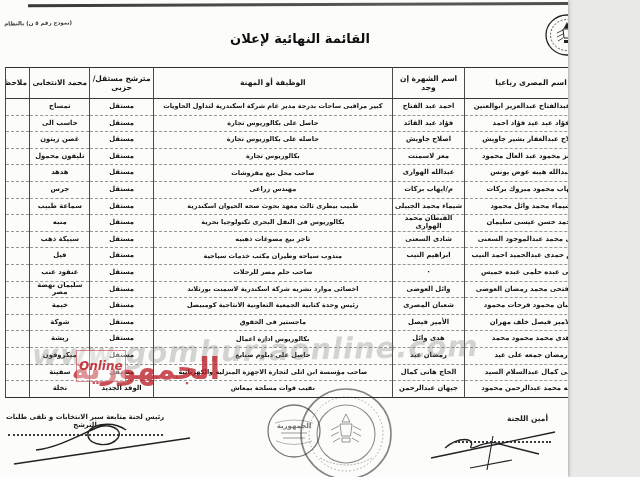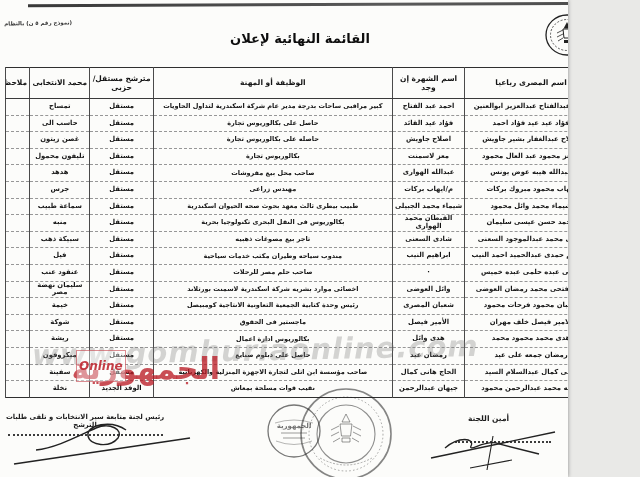--- a/index.html
+++ b/index.html
@@ -34,21 +34,21 @@
   .cand thead th { font-size:7.5px; height:30px; border-bottom:1px solid #3a3a3a; line-height:1.25; }
   .cand tbody td { font-size:6.8px; height:15.6px; border-top:1px dashed #979797; line-height:1.1; }
   .cand tbody td.c-serial { font-size:12px; font-family:"DejaVu Sans Mono", monospace; }
   .cand tbody td.c-job { font-size:6.5px; }
 
   .footer-left-title { position:absolute; top:413px; left:5px; width:160px;
     font-size:6.8px; font-weight:bold; color:#1a1a1a; direction:rtl; text-align:center; z-index:3; }
   .dots-left { position:absolute; top:434px; left:8px; width:155px;
     border-bottom:2px dotted #3c3c3c; z-index:3; }
   .footer-right-title { position:absolute; top:414px; left:468px; width:80px;
-    font-size:7.5px; font-weight:bold; color:#1a1a1a; direction:rtl; text-align:left; z-index:3; }
+    font-size:7.5px; font-weight:bold; color:#1a1a1a; direction:rtl; text-align:right; z-index:3; }
   .dots-right { position:absolute; top:441px; left:455px; width:96px;
     border-bottom:2px dotted #3c3c3c; z-index:3; }
   .sig { position:absolute; z-index:5; }
 
   .wm-url { position:absolute; top:333px; left:32px; width:490px;
     font-size:29px; font-weight:bold; font-style:italic; letter-spacing:1px;
     color:rgba(125,125,125,.32); z-index:4; white-space:nowrap;
     transform:rotate(-1.2deg); }
   .wm-logo { position:absolute; top:352px; left:60px; width:160px; height:48px; z-index:4; direction:rtl; }
   .wm-logo .ar { font-size:30px; font-weight:bold; color:rgba(186,28,38,.78); line-height:1.1; }

